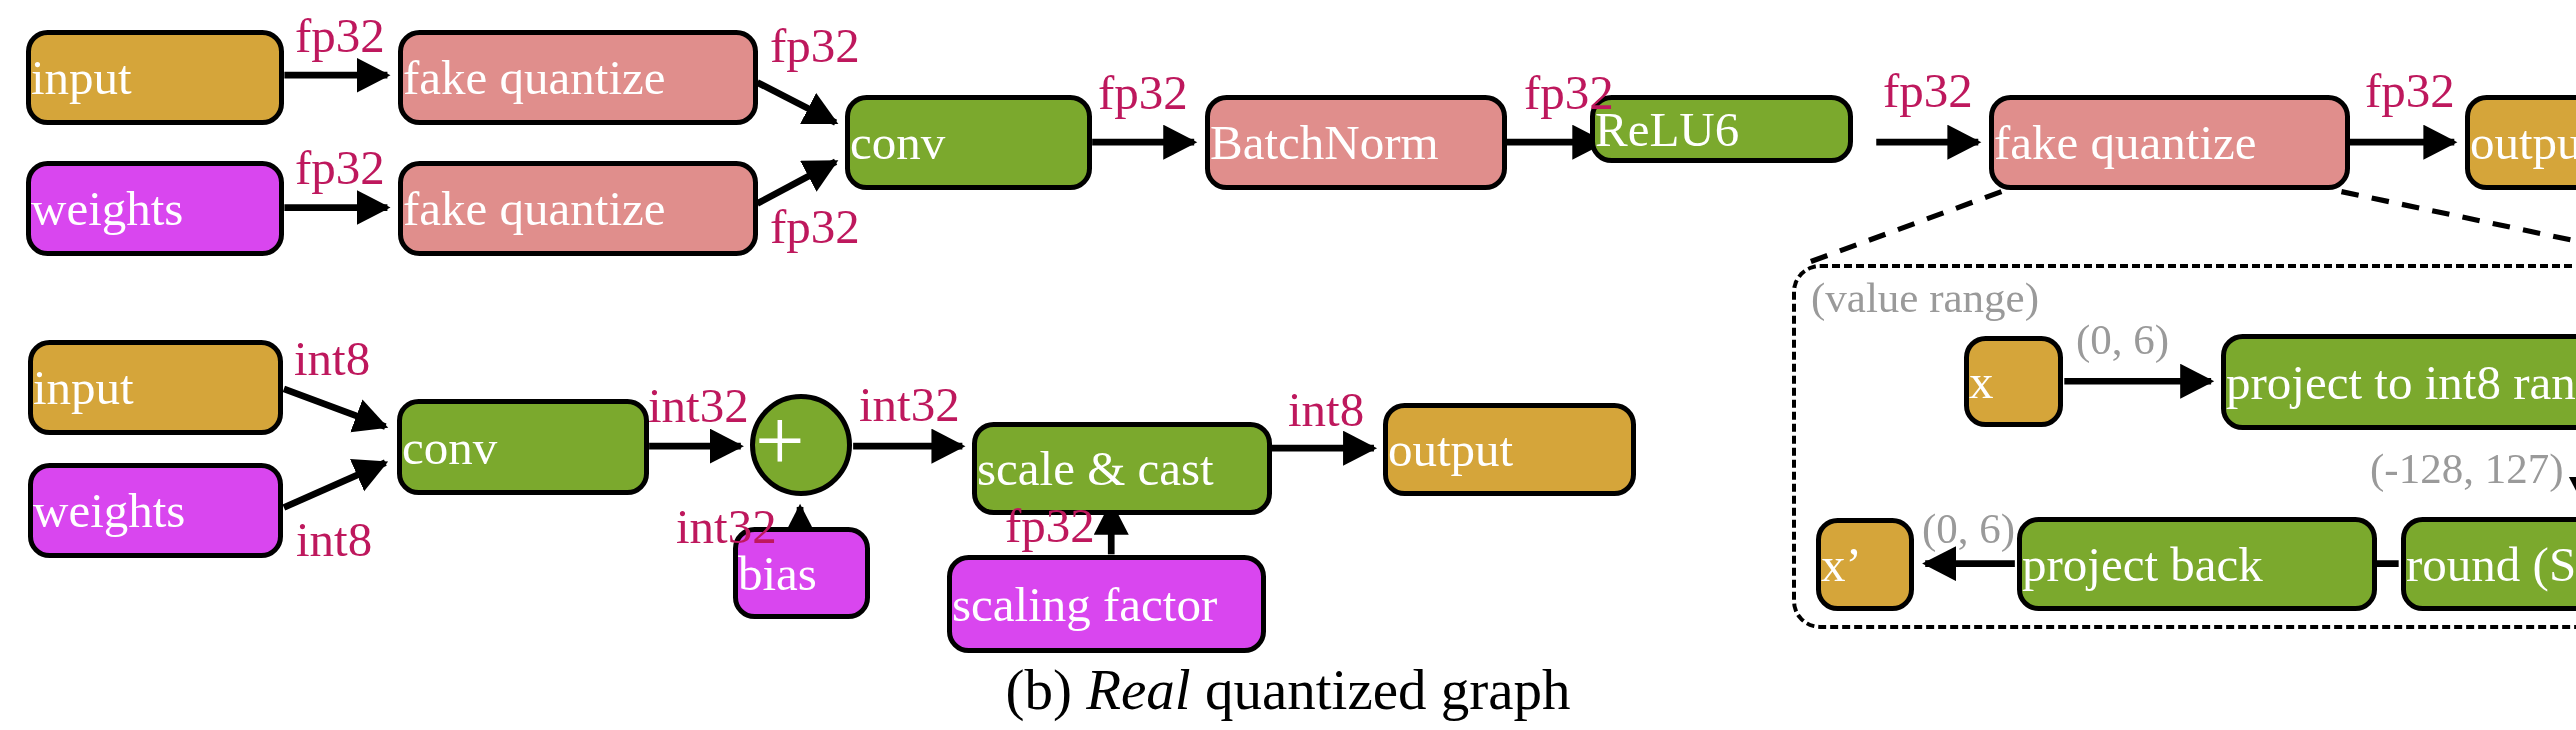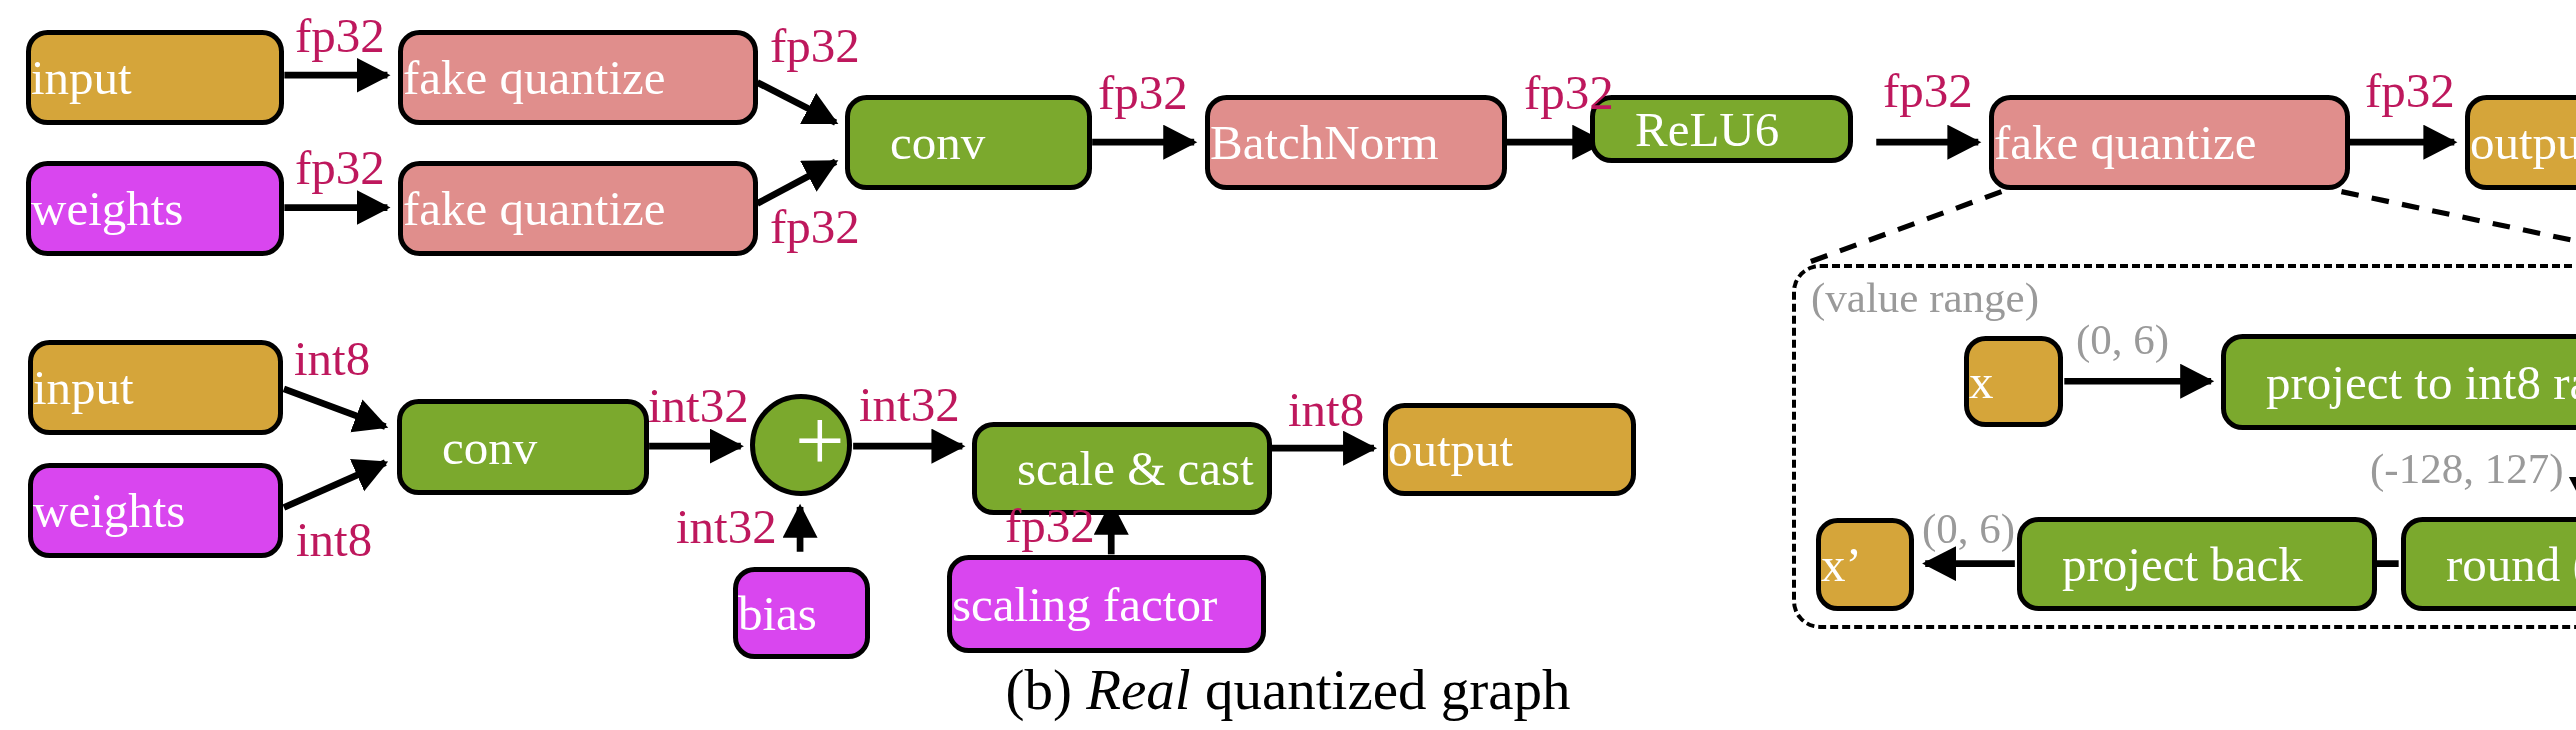--- a/index.html
+++ b/index.html
@@ -24,21 +24,21 @@
     border-radius: 21.6px;
     display: flex;
     align-items: center;
     color: #ffffff;
     font-size: 49px;
     white-space: nowrap;
     line-height: 1;
   }
   .yellow { background: #d5a53a; }
   .pink   { background: #e08e8c; }
-  .green  { background: #7ba92d; padding-left: 40px; }
+  .green  { background: #7ba92d; }
   .blue   { background: #d946ef; }
   .plus-circle { border-radius: 50%; font-size: 88px; font-weight: 400; }
   .plus-circle .nl { position: relative; top: -4.1px; }
   .elabel {
     position: absolute;
     color: #be185d;
     font-size: 49px;
     line-height: 1;
     white-space: nowrap;
   }
@@ -153,21 +153,21 @@
     </div>
   <div class="node green plus-circle" style="left:750px;top:394px;width:102px;height:102px">
       <span class="nl">+</span>
     </div>
   <div class="node green" style="left:972px;top:422px;width:300px;height:93px">
       <span class="nl">scale &amp; cast</span>
     </div>
   <div class="node yellow" style="left:1383px;top:403px;width:253px;height:93px">
       <span class="nl">output</span>
     </div>
-  <div class="node blue" style="left:733px;top:567px;width:137px;height:92px">
+  <div class="node blue" style="left:733px;top:527px;width:137px;height:92px">
       <span class="nl">bias</span>
     </div>
   <div class="node blue" style="left:947px;top:555px;width:319px;height:98px">
       <span class="nl">scaling factor</span>
     </div>
 
   <span class="elabel" style="left:294px;top:334px">int8</span>
   <span class="elabel" style="left:296px;top:515px">int8</span>
   <span class="elabel" style="left:648px;top:381px">int32</span>
   <span class="elabel" style="left:859px;top:380px">int32</span>

